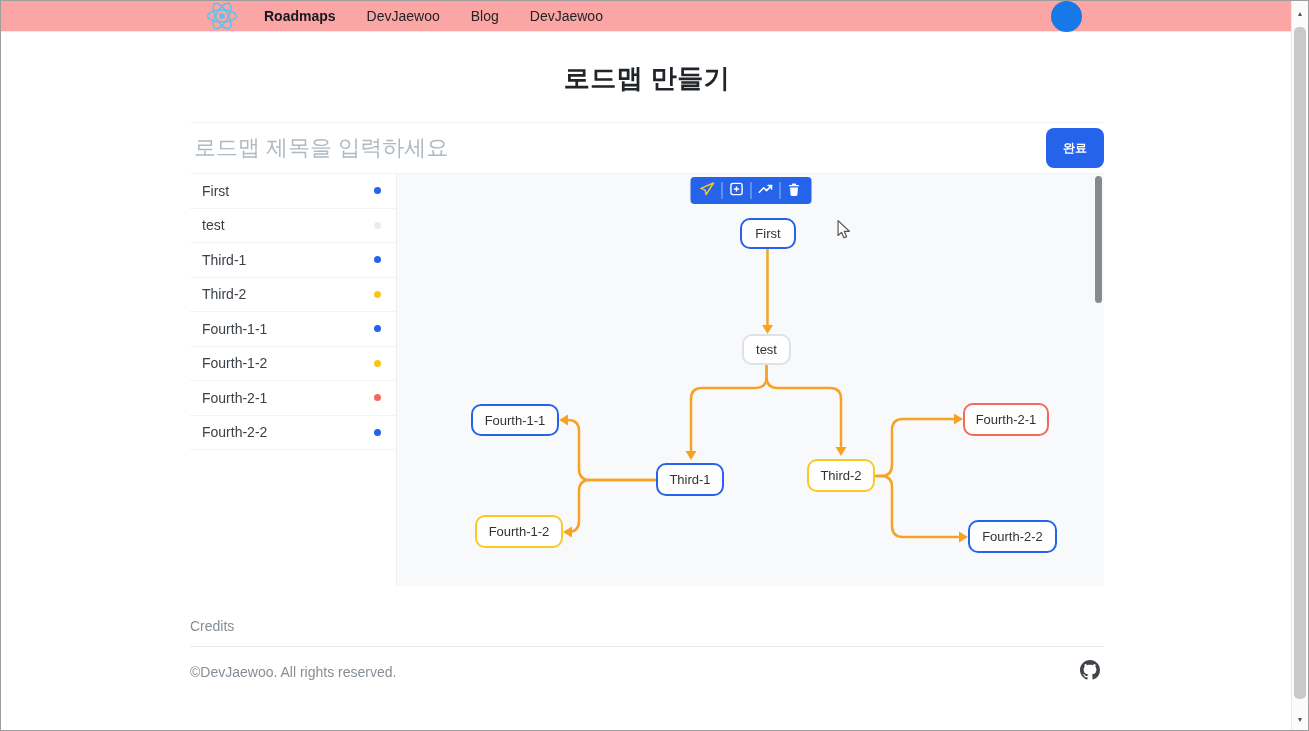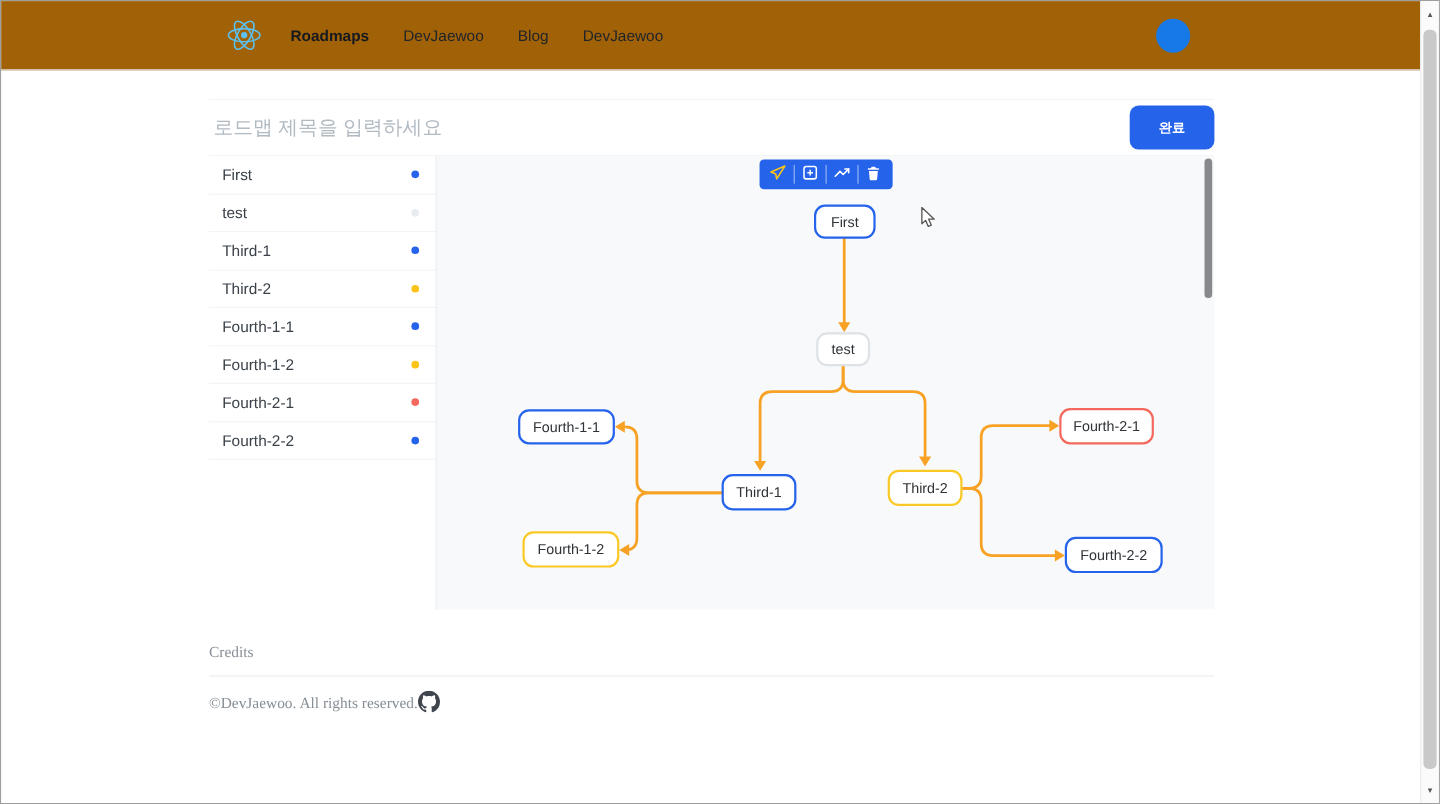--- a/index.html
+++ b/index.html
@@ -4,38 +4,38 @@
 <style>
   * { box-sizing: border-box; margin: 0; padding: 0; }
   html,body { background:#fff; }
   body { font-family: "Liberation Sans", "DejaVu Sans", sans-serif; }
 
   .window { position:relative; width:1309px; height:731px; border:1px solid #9e9e9e;
             background:#fff; overflow:hidden; }
   .viewport { position:absolute; left:0; top:0; width:1292px; height:729px; overflow:hidden; }
 
   
-  .navbar { height:63px; border-bottom:1px solid #e9ecef; background:#a16207; }
+  .navbar { height:31px; border-bottom:1px solid #e9ecef; background:#fca5a5; }
   .navbar-inner { width:914px; height:100%; margin:0 auto; display:flex; align-items:center; padding:0 12px 0 16px; }
   .logo { display:flex; align-items:center; margin-right:26px; }
   .nav-links { display:flex; gap:31px; align-items:center; }
   .nav-link { font-size:14px; color:#212529; text-decoration:none; cursor:pointer; }
   .nav-link.active { font-weight:700; color:#16191d; }
   .avatar { margin-left:auto; margin-right:10px; width:31px; height:31px; border-radius:50%; background:#1778e8; cursor:pointer; }
 
   
   .content { width:914px; margin:0 auto; }
   h1.page-title { margin-top:29px; text-align:center; font-size:26px; font-weight:700; color:#212529; letter-spacing:0.5px; }
 
   .title-row { margin-top:26px; height:52px; display:flex; align-items:center;
                border-top:1px solid #f1f3f5; border-bottom:1px solid #f1f3f5; }
-  .title-input { flex:1; border:none; outline:none; font-size:18px; color:#14532d; padding:0 4px;
+  .title-input { flex:1; border:none; outline:none; font-size:22px; color:#14532d; padding:0 4px;
                  font-family:inherit; background:transparent; }
   .title-input::placeholder { color:#b1b9c1; }
-  .done-btn { width:77px; height:40px; border:none; border-radius:8px; background:#2563eb; color:#fff;
+  .done-btn { width:58px; height:40px; border:none; border-radius:8px; background:#2563eb; color:#fff;
               font-size:12px; font-weight:700; cursor:pointer; font-family:inherit; }
 
   
   .workspace { display:flex; height:412px; }
   .roadmap-list { list-style:none; width:206px; }
   .roadmap-list li { height:34.5px; display:flex; align-items:center; justify-content:space-between;
                      padding:0 15px 0 12px; border-bottom:1px solid #f1f3f5; font-size:14px; color:#3a4149; cursor:pointer; }
   .dot { width:7px; height:7px; border-radius:50%; flex:none; }
 
   .canvas { flex:1; position:relative; background:#f8f9fa; border-left:1px solid #ecedef; overflow:hidden; }
@@ -57,24 +57,24 @@
              background:#2563eb; border-radius:4px; display:flex; align-items:center; padding:0 6px; }
   .tool-btn { width:22px; height:27px; display:flex; align-items:center; justify-content:center;
               background:transparent; border:none; cursor:pointer; }
   .tool-sep { width:1px; height:17px; background:rgba(255,255,255,.55); margin:0 3px; }
 
   .canvas-scrollbar { position:absolute; top:2px; right:2px; width:7px; height:127px;
                       background:#87898c; border-radius:4px; cursor:pointer; }
   .mouse-cursor { position:absolute; left:440px; top:46px; }
 
   
-  .footer { padding-top:32px;font-family:Liberation Serif, serif; }
+  .footer { padding-top:32px; }
   .credits { font-size:14px; color:#868e96; }
   .footer-divider { border:none; border-top:1px solid #e9ecef; margin-top:12px; }
-  .copyright-row { display:flex; justify-content:flex-start; align-items:center; padding:13px 0 0 0; }
+  .copyright-row { display:flex; justify-content:space-between; align-items:center; padding:13px 0 0 0; }
   .copyright { font-size:14px; color:#868e96; }
   .github-link { display:flex; align-items:center; cursor:pointer; padding-right:4px; }
 
   
   .page-scrollbar { position:absolute; top:0; right:0; width:17px; height:729px; background:#fbfbfb;
                     border-left:1px solid #ebebeb; cursor:pointer; }
   .sb-arrow { position:absolute; left:0; width:16px; height:14px; display:flex; align-items:center;
               justify-content:center; font-size:7px; color:#575757; }
   .sb-arrow.up { top:5px; }
   .sb-arrow.down { bottom:4px; }
@@ -102,20 +102,21 @@
           <a class="nav-link active">Roadmaps</a>
           <a class="nav-link">DevJaewoo</a>
           <a class="nav-link">Blog</a>
           <a class="nav-link">DevJaewoo</a>
         </nav>
         <div class="avatar" style="background-color: rgb(23, 120, 232);"></div>
       </div>
     </header>
 
     <main class="content">
+      <h1 class="page-title">로드맵 만들기</h1>
 
       <div class="title-row">
         <input class="title-input" placeholder="로드맵 제목을 입력하세요" style="">
         <button class="done-btn" style="background-color: rgb(37, 99, 235);">완료</button>
       </div>
 
       <div class="workspace">
 
         <ul class="roadmap-list">
           <li>

